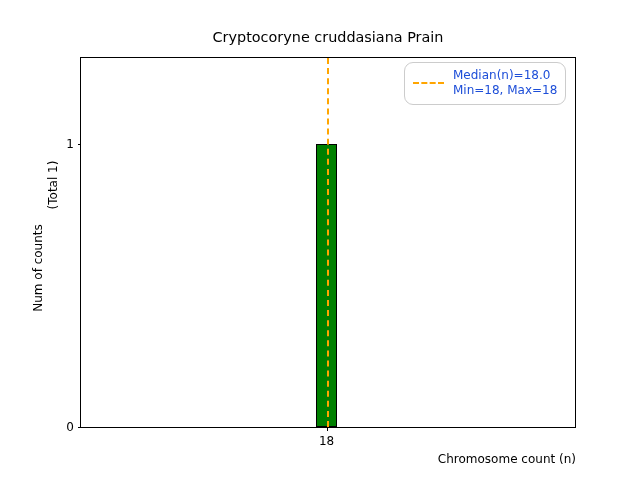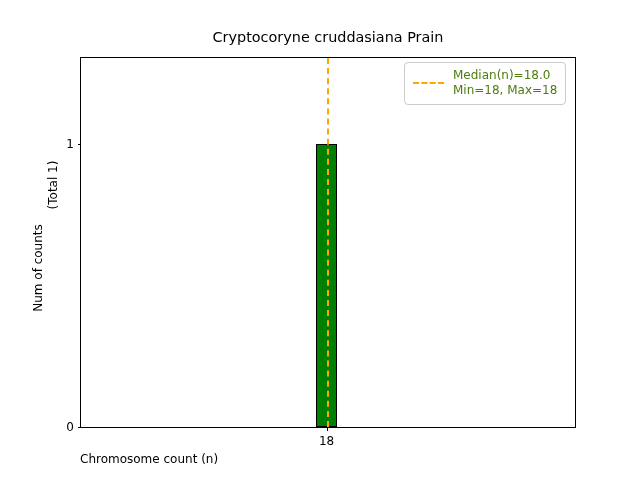--- a/index.html
+++ b/index.html
@@ -96,47 +96,47 @@
     color: #000000;
     white-space: nowrap;
   }
 
   
   #xlabel {
     position: absolute;
     left: 80px;
     top: 452px;
     width: 496px;
-    text-align: left;
+    text-align: right;
     font-size: 12px;
     color: #000000;
   }
   .ylabel-line {
     position: absolute;
     transform-origin: 50% 50%;
     transform: translate(-50%, -50%) rotate(-90deg);
     font-size: 12px;
     color: #000000;
     white-space: nowrap;
   }
   #ylabel-main  { left: 38px; top: 268px; }
   #ylabel-sub   { left: 53px; top: 185px; }
 
   
   #legend {
     position: absolute;
     left: 404px;
     top: 62px;
     border: 0.9px solid #cccccc;
-    border-radius: 4px;
+    border-radius: 9px;
     background: #ffffff;
     padding: 5px 8px 6px 8px;
     box-sizing: border-box;
     font-size: 12px;
-    color: #4d7c0f;
+    color: #1d4ed8;
   }
   .legend-row {
     display: flex;
     align-items: center;
     white-space: nowrap;
   }
   .legend-swatch {
     width: 31px;
     height: 0;
     margin-right: 9px;

